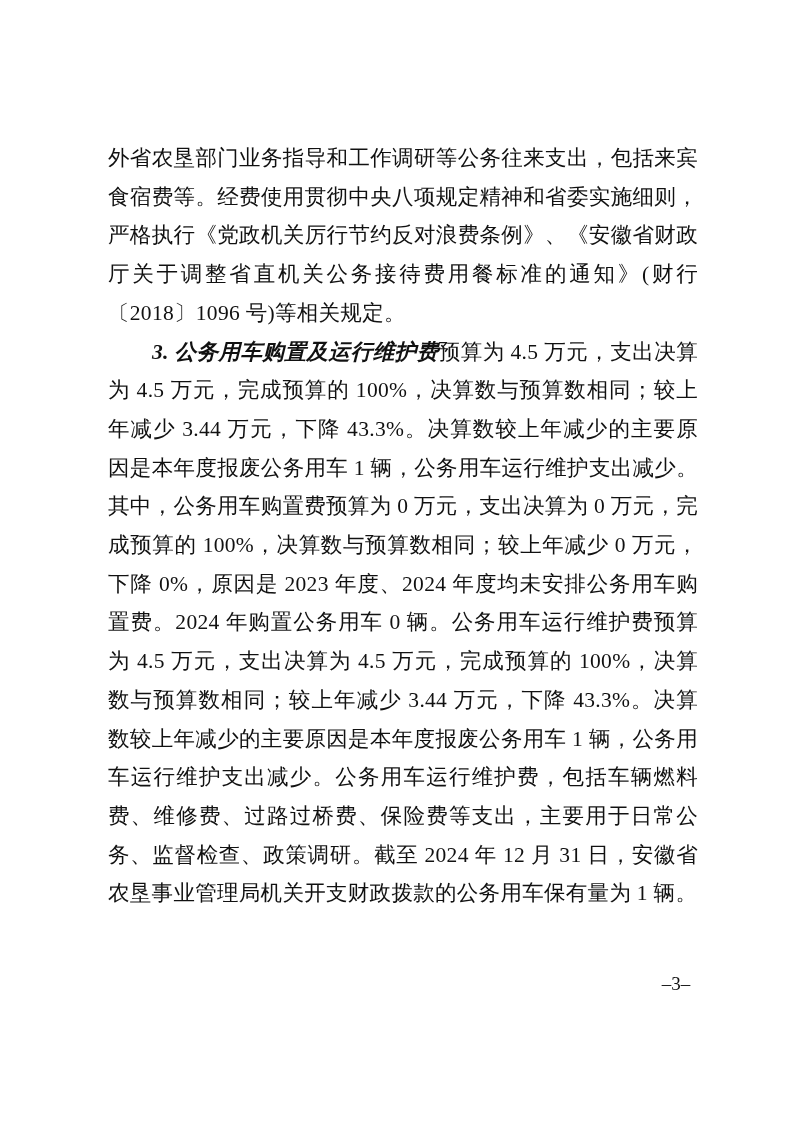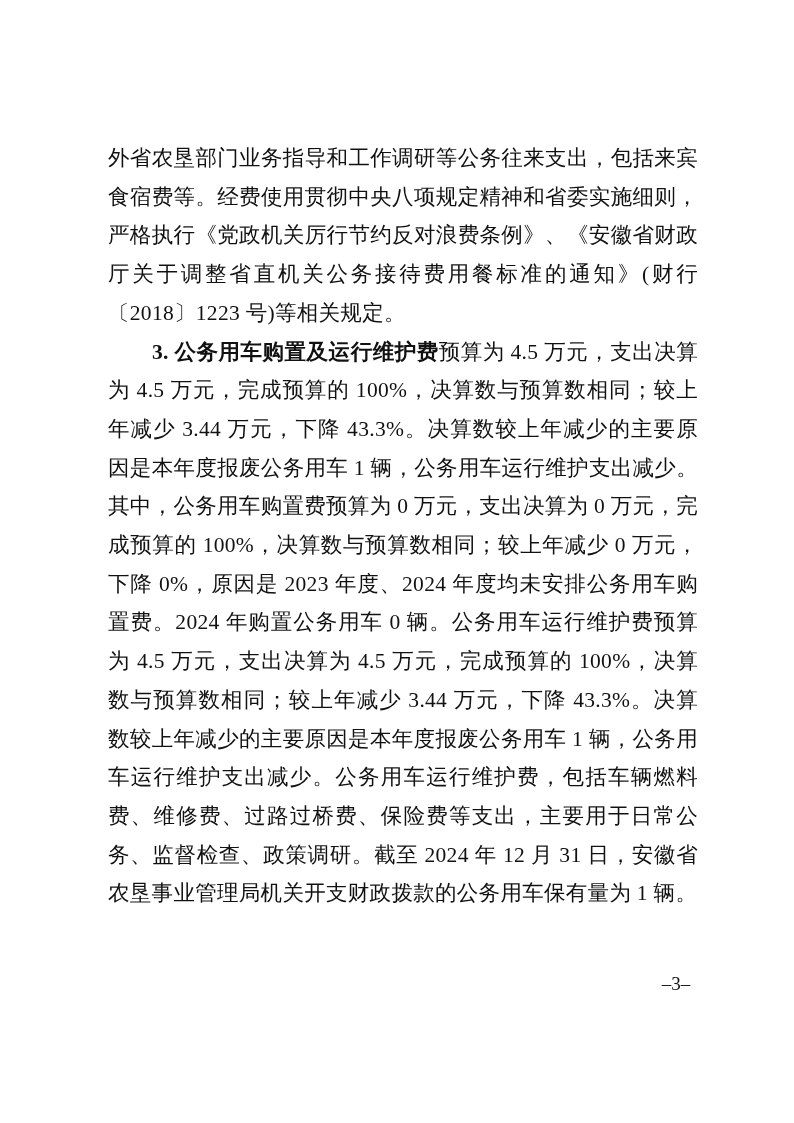--- a/index.html
+++ b/index.html
@@ -29,34 +29,35 @@
     line-height: 38.7px;
     text-align: justify;
     text-justify: inter-ideograph;
     letter-spacing: 0.3px;
   }
   .para-indent {
     text-indent: 44px;
   }
   .bold-lead {
     font-weight: bold;
+    font-style: italic;
   }
   .page-number {
     position: absolute;
     top: 971px;
     left: 648px;
     width: 56px;
     text-align: center;
     font-size: 19px;
     line-height: 26px;
     color: #111111;
   }
 </style>
 </head>
 <body>
 
 <div class="page">
   <div class="doc-body">
-    <p>外省农垦部门业务指导和工作调研等公务往来支出，包括来宾食宿费等。经费使用贯彻中央八项规定精神和省委实施细则，严格执行《党政机关厉行节约反对浪费条例》、《安徽省财政厅关于调整省直机关公务接待费用餐标准的通知》(财行〔2018〕1223 号)等相关规定。</p>
+    <p>外省农垦部门业务指导和工作调研等公务往来支出，包括来宾食宿费等。经费使用贯彻中央八项规定精神和省委实施细则，严格执行《党政机关厉行节约反对浪费条例》、《安徽省财政厅关于调整省直机关公务接待费用餐标准的通知》(财行〔2018〕1096 号)等相关规定。</p>
     <p class="para-indent"><span class="bold-lead">3. 公务用车购置及运行维护费</span><span>预算为 4.5 万元，支出决算为 4.5 万元，完成预算的 100%，决算数与预算数相同；较上年减少 3.44 万元，下降 43.3%。决算数较上年减少的主要原因是本年度报废公务用车 1 辆，公务用车运行维护支出减少。其中，公务用车购置费预算为 0 万元，支出决算为 0 万元，完成预算的 100%，决算数与预算数相同；较上年减少 0 万元，下降 0%，原因是 2023 年度、2024 年度均未安排公务用车购置费。2024 年购置公务用车 0 辆。公务用车运行维护费预算为 4.5 万元，支出决算为 4.5 万元，完成预算的 100%，决算数与预算数相同；较上年减少 3.44 万元，下降 43.3%。决算数较上年减少的主要原因是本年度报废公务用车 1 辆，公务用车运行维护支出减少。公务用车运行维护费，包括车辆燃料费、维修费、过路过桥费、保险费等支出，主要用于日常公务、监督检查、政策调研。截至 2024 年 12 月 31 日，安徽省农垦事业管理局机关开支财政拨款的公务用车保有量为 1 辆。</span></p>
   </div>
   <div class="page-number">–3–</div>
 </div>
 
 </body></html>

